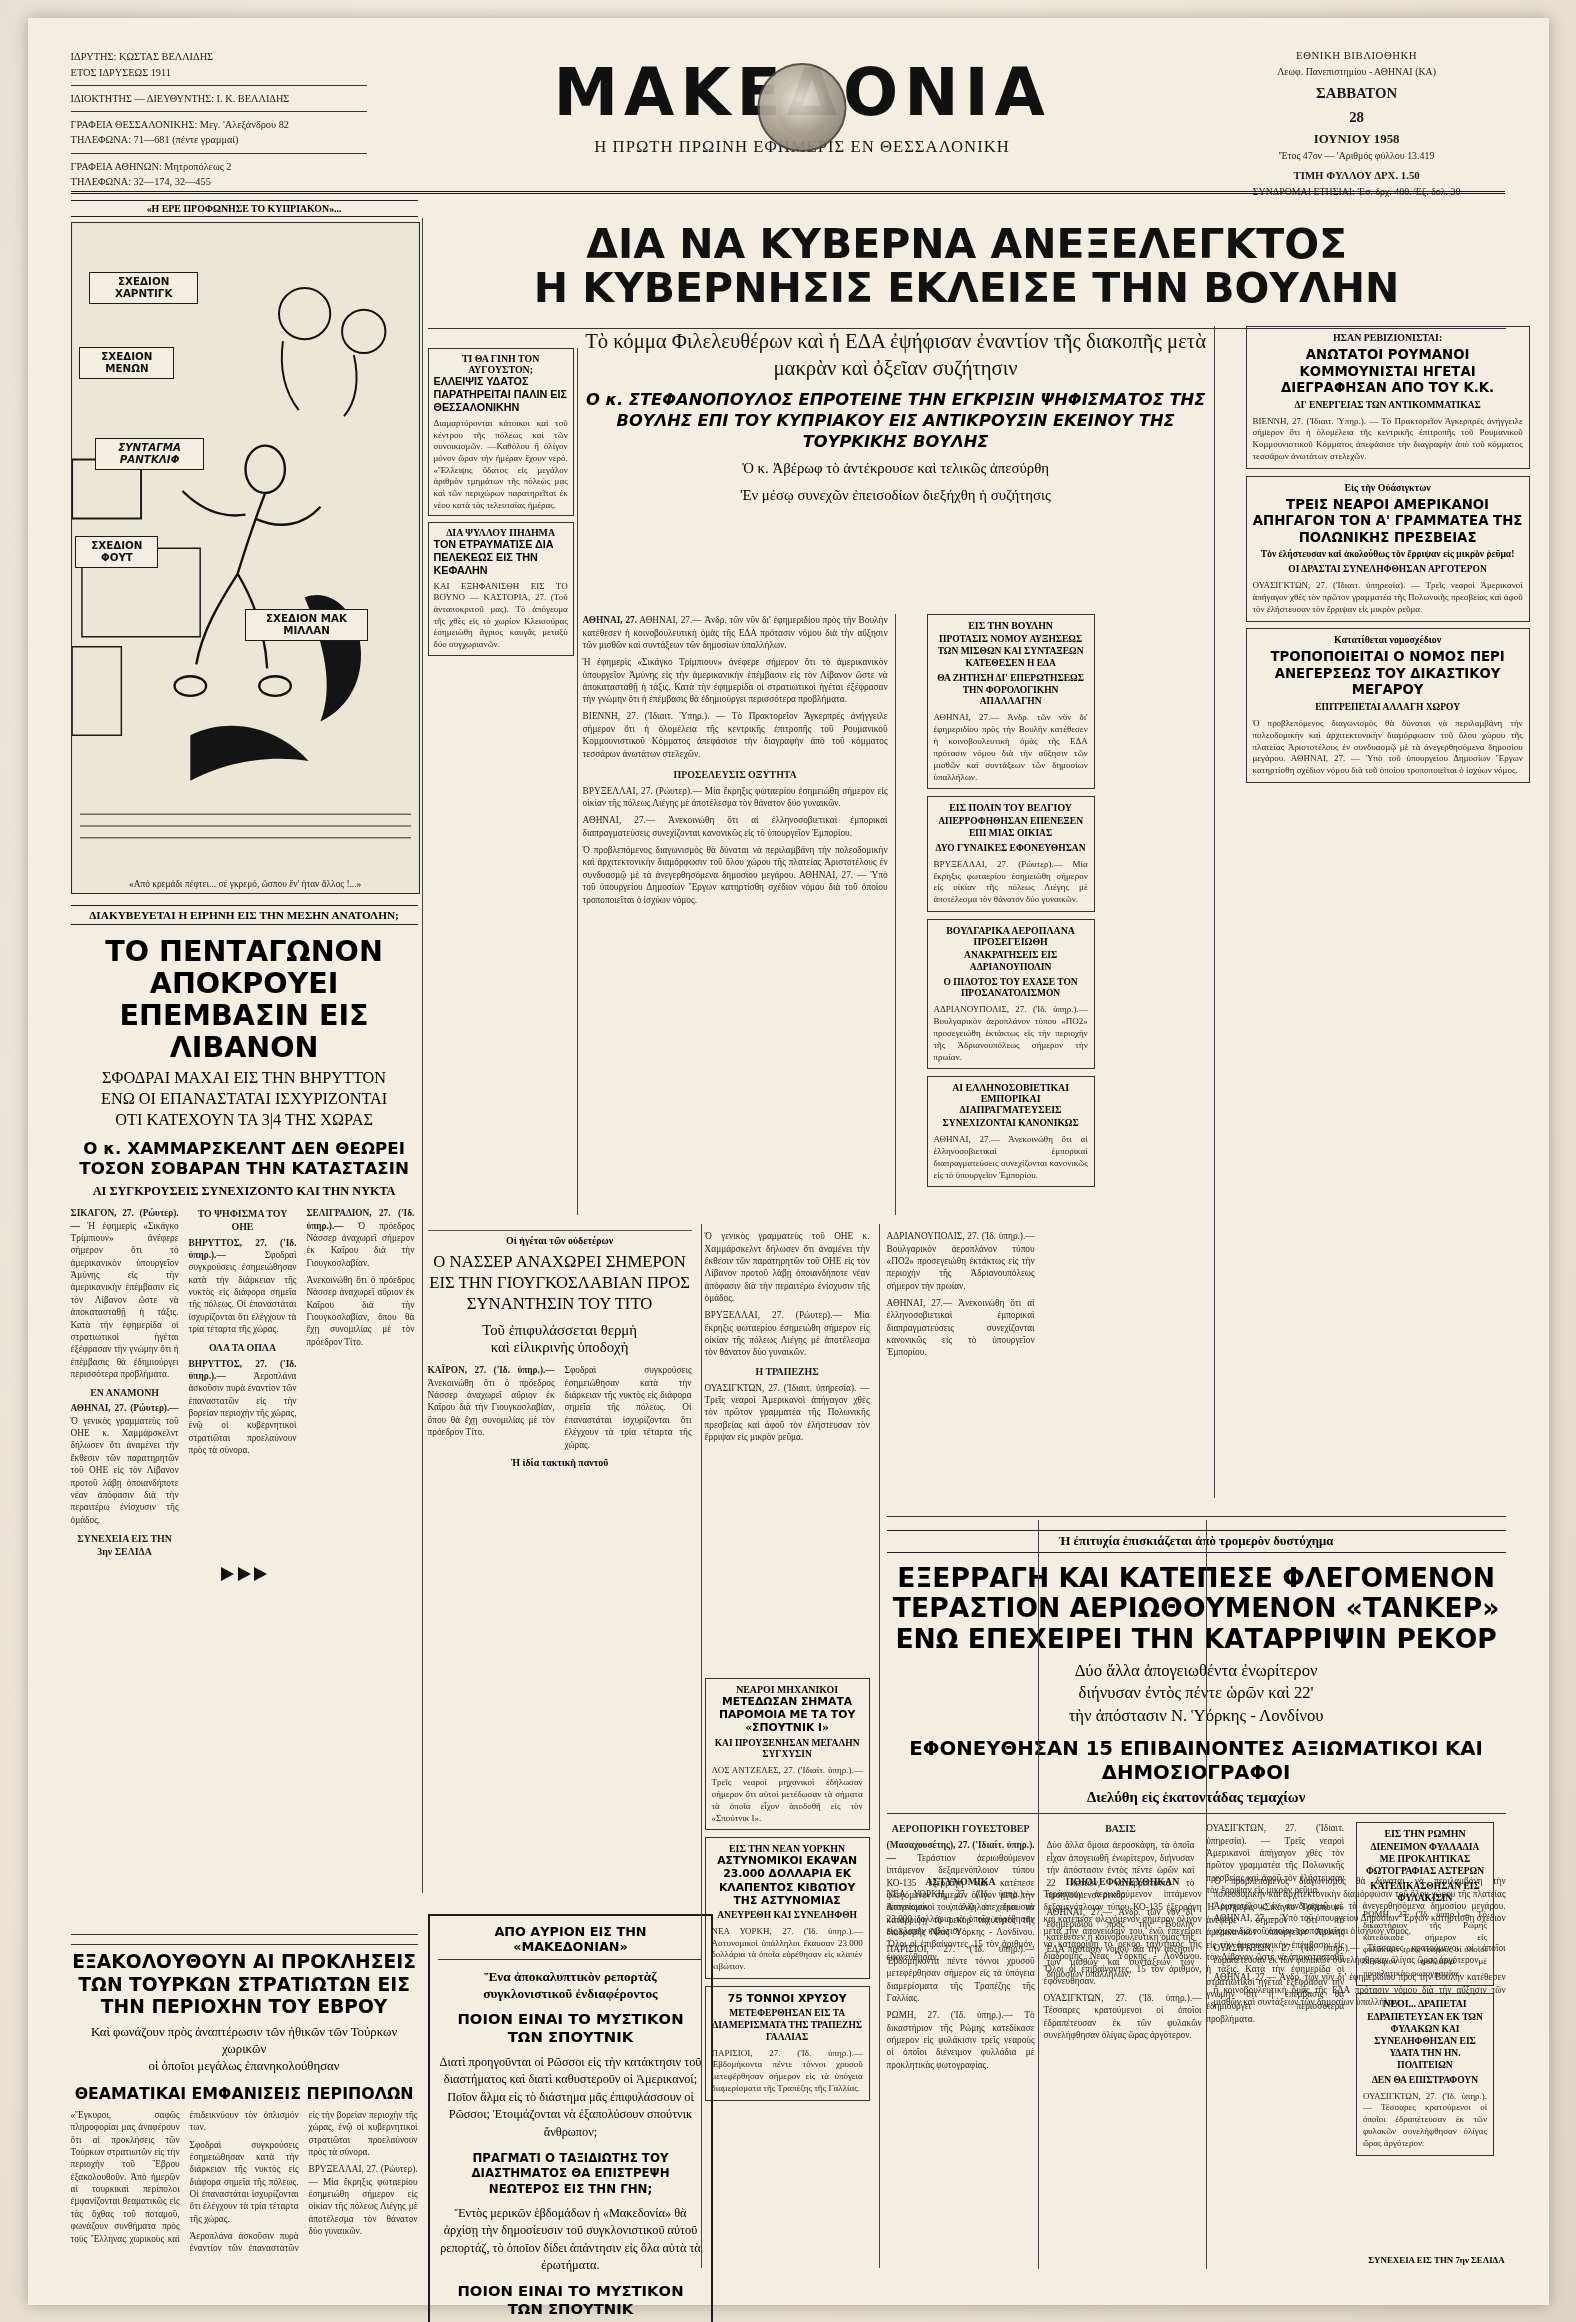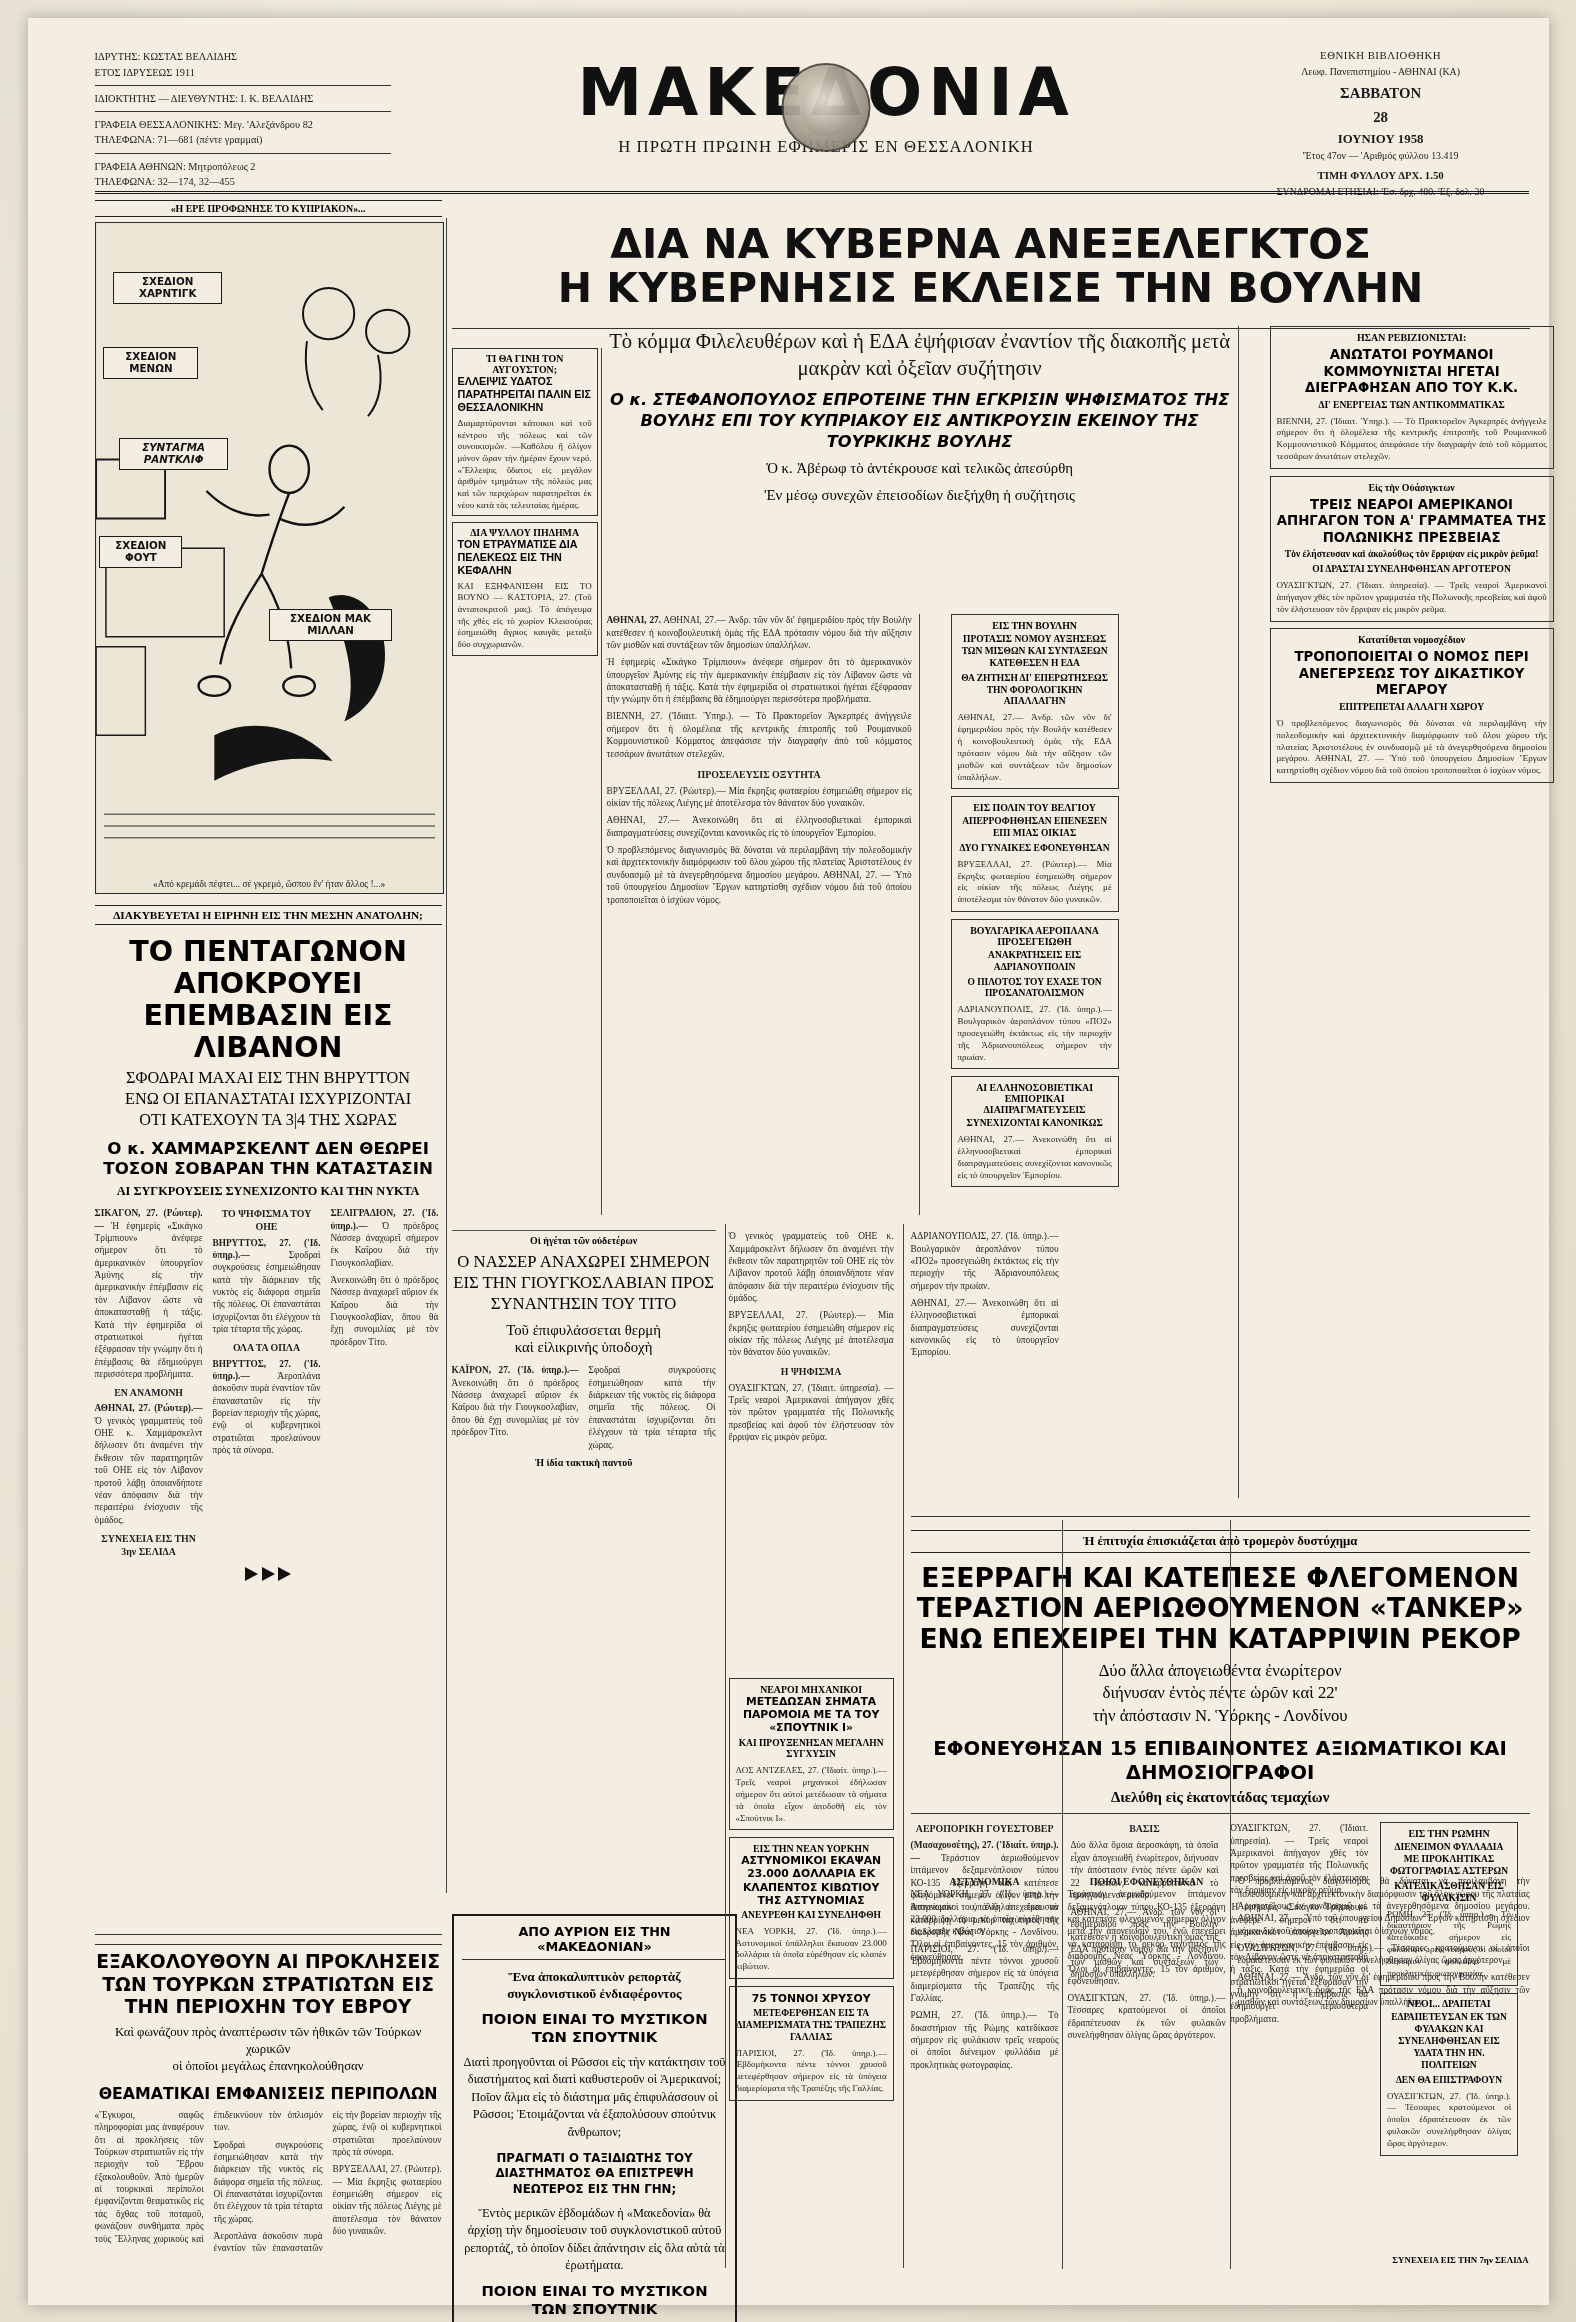--- a/index.html
+++ b/index.html
@@ -17,21 +17,21 @@
     background:
       linear-gradient(115deg, rgba(0,0,0,0.05) 0%, rgba(255,255,255,0.0) 35%),
       radial-gradient(ellipse at 20% 10%, #f6f1e4 0%, #ece5d6 55%, #ded6c4 100%);
   }
   .sheet{
     position:absolute;
     left:27.6px;top:17.7px;width:1521px;height:2287px;
     background:#f3eee1;
     box-shadow:0 0 13.8px rgba(0,0,0,0.28);
   }
-  .inner{position:absolute;left:43px;top:25.6px;width:1434px;height:2236px;margin-left:24px;}
+  .inner{position:absolute;left:43px;top:25.6px;width:1434px;height:2236px;}
 
   
   .masthead{position:relative;height:148px;border-bottom:3px double #1a1a1a;}
   .mh-left{position:absolute;left:0;top:5.9px;width:325px;font-size:10.3px;line-height:1.5;color:#1b1b1b;}
   .mh-left .row{white-space:nowrap;}
   .mh-left .sep{border-top:1px solid #333;margin:4.9px 0 4.9px 0;width:296px;}
   .mh-right{position:absolute;right:0;top:3.9px;width:296px;text-align:center;font-size:10.8px;line-height:1.55;color:#1b1b1b;}
   .mh-right .lib{font-size:10.8px;letter-spacing:0.5px;}
   .mh-right .date{font-size:14.8px;font-weight:bold;line-height:1.2;margin-top:5.9px;}
   .mh-right .small{font-size:9.9px;}
@@ -355,21 +355,21 @@
           <div class="jtext" style="margin-top:7.9px;column-count:2;column-gap:9.9px;">
             <p><span class="dateline">ΚΑΪΡΟΝ, 27. ('Ιδ. ὑπηρ.).—</span> <span>Ἀνεκοινώθη ὅτι ὁ πρόεδρος Νάσσερ ἀναχωρεῖ αὔριον ἐκ Καΐρου διὰ τὴν Γιουγκοσλαβίαν, ὅπου θὰ ἔχῃ συνομιλίας μὲ τὸν πρόεδρον Τίτο.</span></p>
             <p>Σφοδραὶ συγκρούσεις ἐσημειώθησαν κατὰ τὴν διάρκειαν τῆς νυκτὸς εἰς διάφορα σημεῖα τῆς πόλεως. Οἱ ἐπαναστάται ἰσχυρίζονται ὅτι ἐλέγχουν τὰ τρία τέταρτα τῆς χώρας.</p>
           </div>
           <div class="smallcaps" style="margin-top:5.9px">Ἡ ἰδία τακτικὴ παντοῦ</div>
         </div>
 
         <div style="position:absolute;left:634px;top:1030px;width:165px;" class="jtext">
           <p>Ὁ γενικὸς γραμματεὺς τοῦ ΟΗΕ κ. Χαμμάρσκελντ δήλωσεν ὅτι ἀναμένει τὴν ἔκθεσιν τῶν παρατηρητῶν τοῦ ΟΗΕ εἰς τὸν Λίβανον προτοῦ λάβῃ ὁποιανδήποτε νέαν ἀπόφασιν διὰ τὴν περαιτέρω ἐνίσχυσιν τῆς ὁμάδος.</p>
           <p>ΒΡΥΞΕΛΛΑΙ, 27. (Ρώυτερ).— Μία ἔκρηξις φωταερίου ἐσημειώθη σήμερον εἰς οἰκίαν τῆς πόλεως Λιέγης μὲ ἀποτέλεσμα τὸν θάνατον δύο γυναικῶν.</p>
-          <div class="smallcaps" style="margin:5.9px 0 3.9px">Η ΨΗΦΙΣΜΑ</div>
+          <div class="smallcaps" style="margin:5.9px 0 3.9px">Η ΤΡΑΠΕΖΗΣ</div>
           <p>ΟΥΑΣΙΓΚΤΩΝ, 27. ('Ιδιαιτ. ὑπηρεσία). — Τρεῖς νεαροὶ Ἀμερικανοὶ ἀπήγαγον χθὲς τὸν πρῶτον γραμματέα τῆς Πολωνικῆς πρεσβείας καὶ ἀφοῦ τὸν ἐλήστευσαν τὸν ἔρριψαν εἰς μικρὸν ρεῦμα.</p>
         </div>
 
         <div style="position:absolute;left:816px;top:1030px;width:148px;" class="jtext">
           <p>ΑΔΡΙΑΝΟΥΠΟΛΙΣ, 27. (Ἰδ. ὑπηρ.).— Βουλγαρικὸν ἀεροπλάνον τύπου «ΠΟ2» προσεγειώθη ἐκτάκτως εἰς τὴν περιοχὴν τῆς Ἀδριανουπόλεως σήμερον τὴν πρωίαν.</p>
           <p>ΑΘΗΝΑΙ, 27.— Ἀνεκοινώθη ὅτι αἱ ἑλληνοσοβιετικαὶ ἐμπορικαὶ διαπραγματεύσεις συνεχίζονται κανονικῶς εἰς τὸ ὑπουργεῖον Ἐμπορίου.</p>
         </div>
 
         <div class="tanker">
           <div class="kick">Ἡ ἐπιτυχία ἐπισκιάζεται ἀπὸ τρομερὸν δυστύχημα</div>

